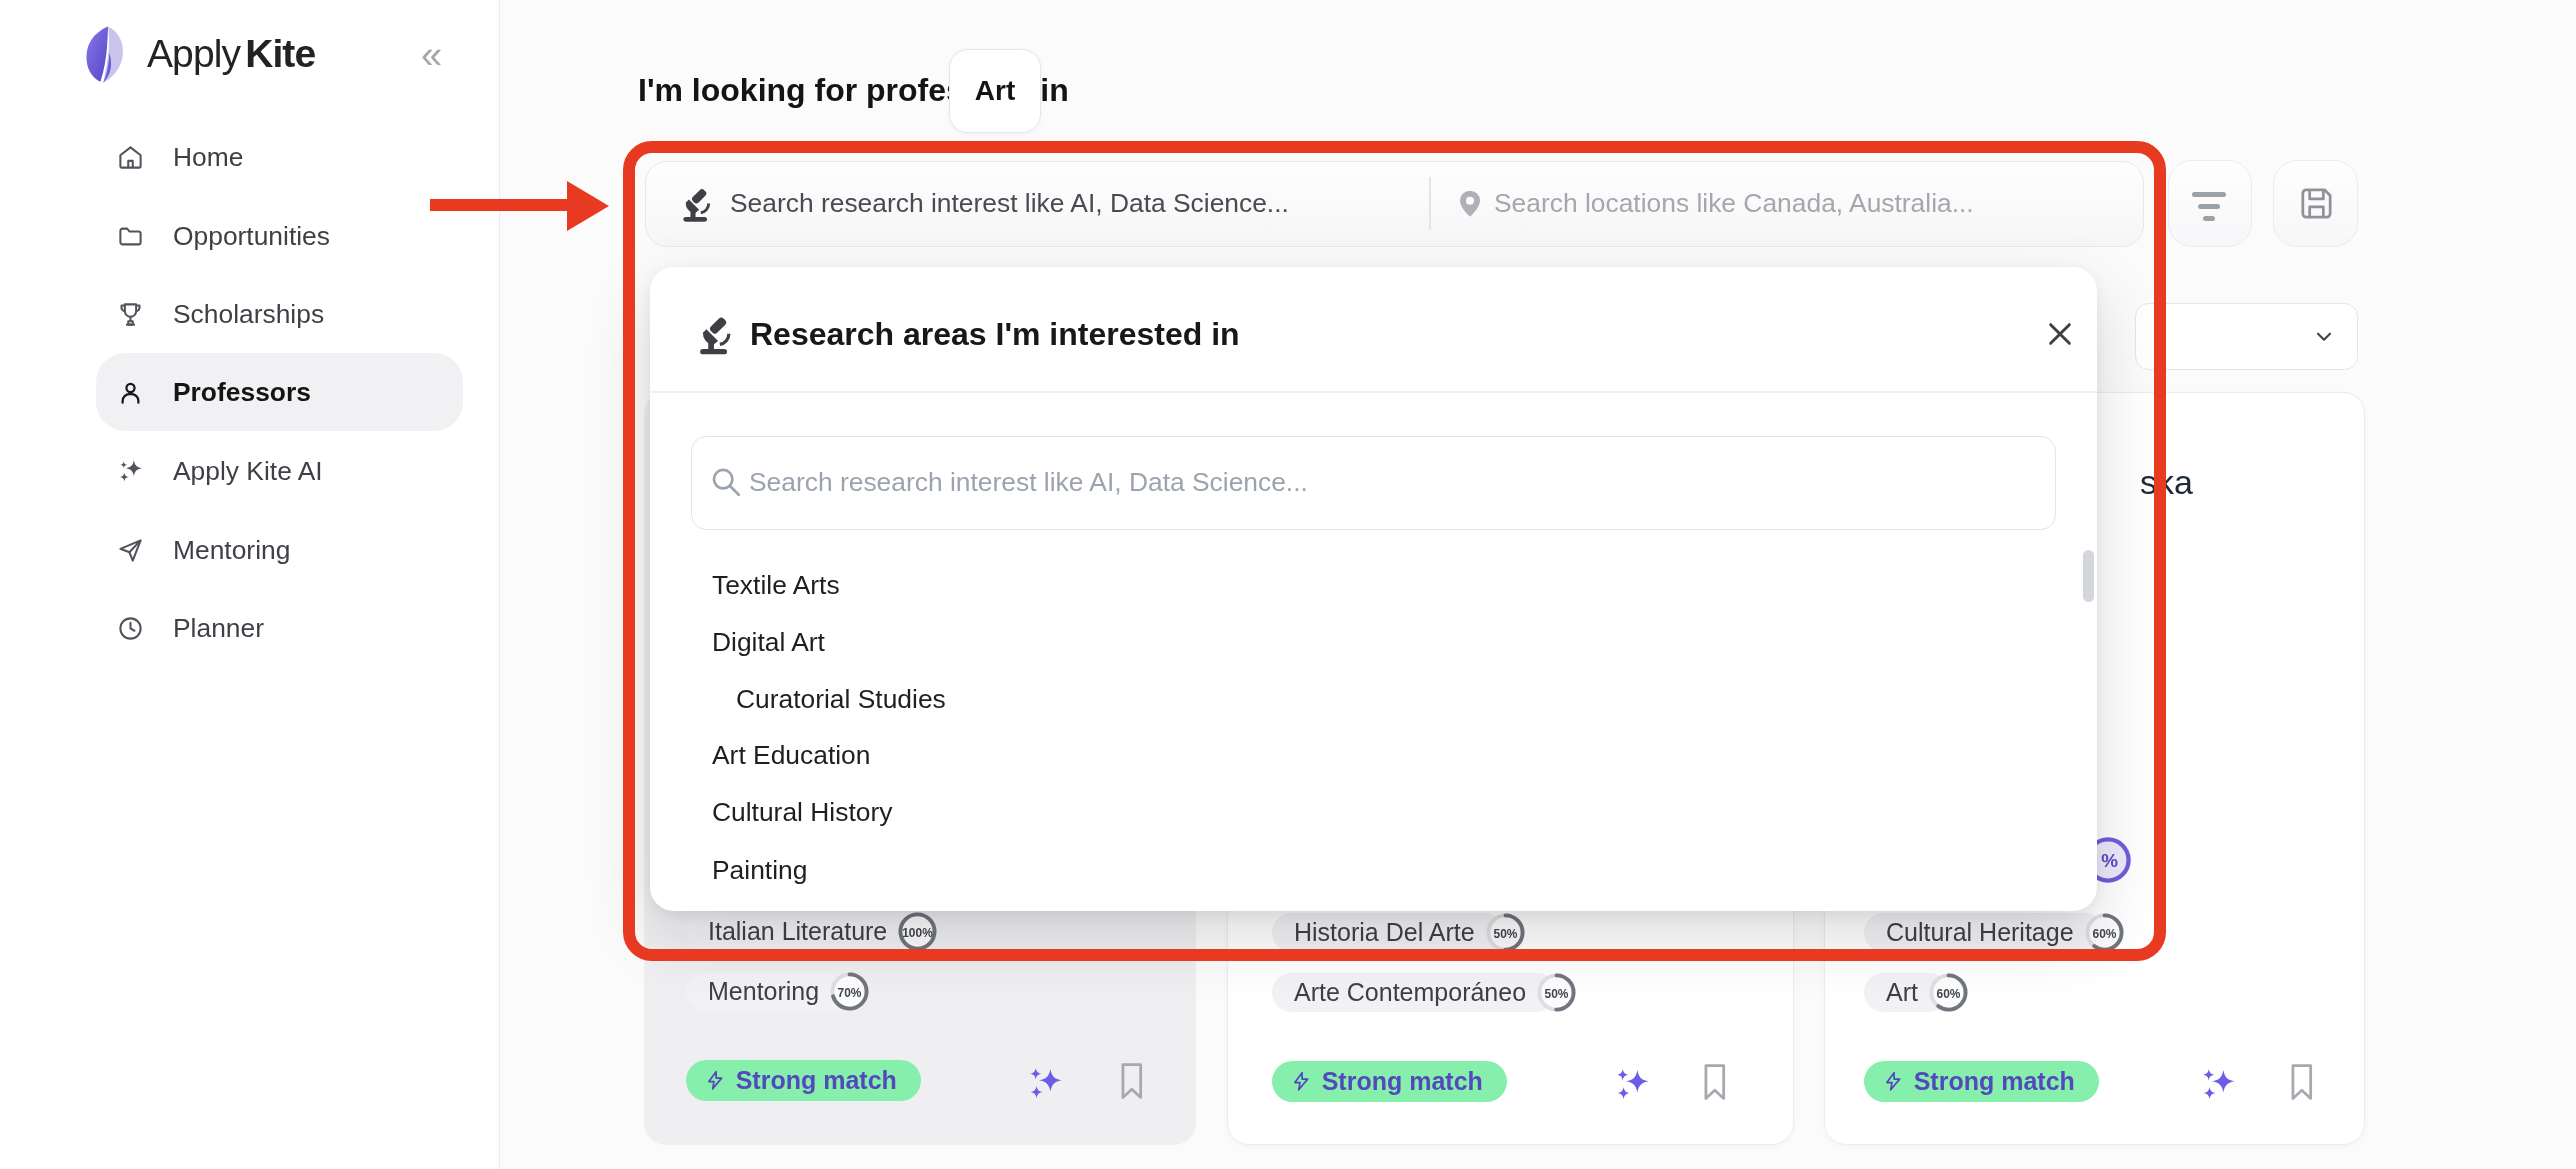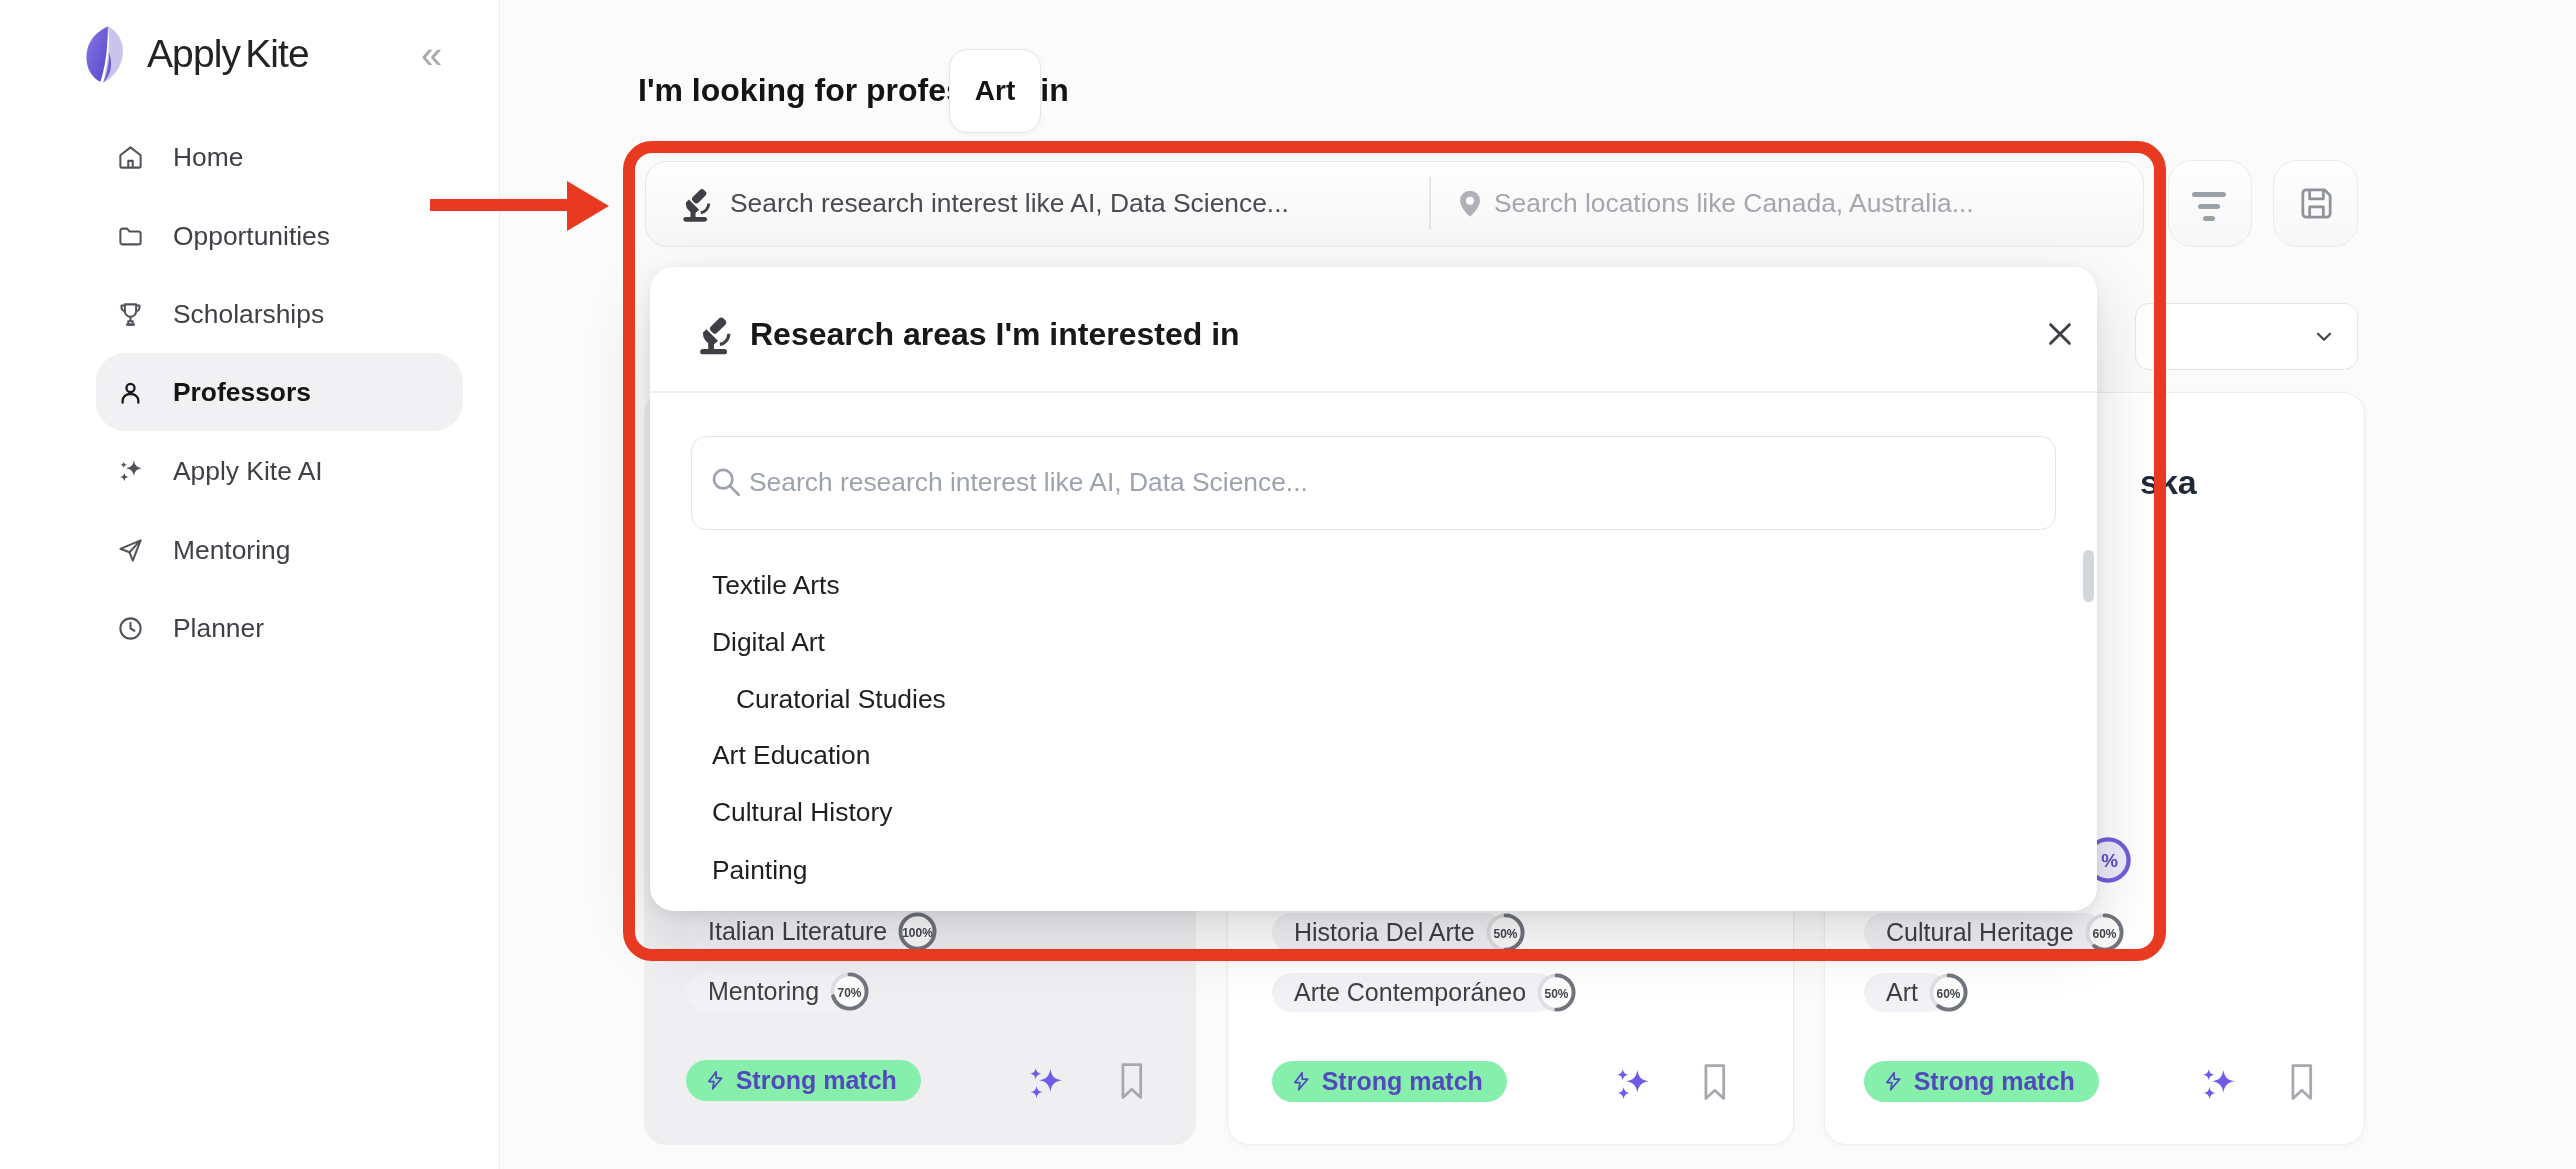--- a/index.html
+++ b/index.html
@@ -6,21 +6,21 @@
   .canvas{position:relative;width:2576px;height:1170px;background:#FBFBFB;overflow:hidden;
           font-family:"Liberation Sans",sans-serif;color:#1f1f23;}
   .abs{position:absolute;}
 
   
   .sidebar{left:0;top:0;width:499px;height:1170px;background:#ffffff;border-right:1.7px solid #ECECEF;z-index:5;}
   .logo-row{position:absolute;left:0;top:17px;width:499px;height:78px;}
   .logo-mark{position:absolute;left:77px;top:6.8px;width:60px;height:65px;}
   .brand{position:absolute;left:147px;top:15.3px;font-size:39px;letter-spacing:-0.9px;color:#232326;}
   .brand .w1{font-weight:500;}
-  .brand .w2{font-weight:400;margin-left:5.1px;}
+  .brand .w2{font-weight:700;margin-left:5.1px;}
   .collapse{position:absolute;left:421px;top:19px;font-size:38px;color:#A4A7AD;line-height:38px;}
   .nav-item{position:absolute;left:96px;width:367px;height:78px;display:flex;align-items:center;gap:29px;
             padding-left:21px;box-sizing:border-box;border-radius:15.3px;color:#3F3F46;font-size:26.4px;font-weight:500;}
   .nav-item svg{flex:0 0 auto;}
   .nav-item.active{background:#F1F1F3;color:#141414;font-weight:700;}
 
   
   .page-title{left:638px;top:72px;font-size:32px;font-weight:700;color:#141414;z-index:4;}
   .subject-chip{left:949px;top:49px;width:90px;height:82px;background:#fff;border:1.7px solid #E6E6E9;
                 border-radius:19px;display:flex;align-items:center;justify-content:center;
@@ -36,21 +36,21 @@
   .flt-line{position:absolute;background:#9AA2A8;border-radius:2.6px;height:5.1px;}
 
   
   .sort-select{left:2135px;top:303px;width:223px;height:67px;background:#fff;border:1.7px solid #E5E5E8;
                border-radius:13.6px;box-sizing:border-box;z-index:3;}
 
   
   .card{top:392px;height:753px;border-radius:22px;box-sizing:border-box;z-index:1;}
   .card.white{background:#ffffff;border:1.7px solid #EDEDF0;box-shadow:0 1.7px 6.8px rgba(0,0,0,.03);}
   .card.gray{background:#EFEEF1;}
-  .prof-name{position:absolute;font-size:34px;font-weight:700;color:#1F2937;}
+  .prof-name{position:absolute;font-size:34px;font-weight:400;color:#1F2937;}
   .chip{position:absolute;height:39px;background:#F2F1F5;border-radius:19.6px;display:inline-flex;
         align-items:center;padding-left:22px;font-size:25px;color:#3F3F46;white-space:nowrap;}
   .chip .ringwrap{margin-left:10.2px;margin-right:-20.5px;width:41px;height:41px;position:relative;top:0;}
   .match-pill{position:absolute;height:41px;background:#86efac;border-radius:20.5px;display:inline-flex;
               align-items:center;gap:10.2px;padding:0 24px 0 19px;font-size:25px;font-weight:700;color:#5348BE;}
   .match-ring{position:absolute;width:48px;height:48px;z-index:2;}
 
   
   .modal{left:650px;top:267px;width:1447px;height:644px;background:#ffffff;border-radius:24px;
          box-shadow:0 25.6px 68px rgba(0,0,0,.14), 0 3.4px 13.6px rgba(0,0,0,.06);z-index:10;}

